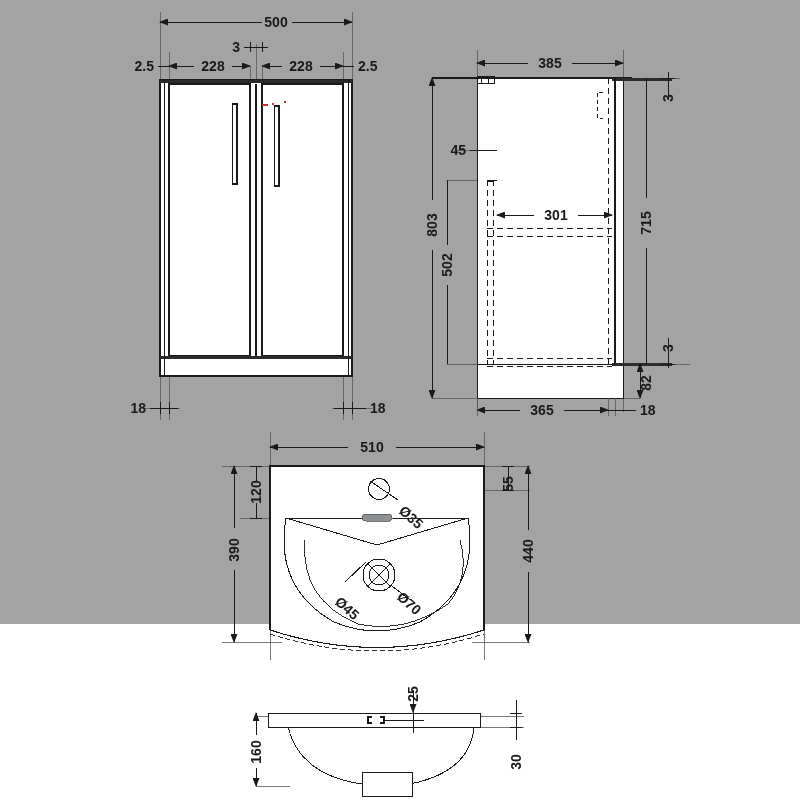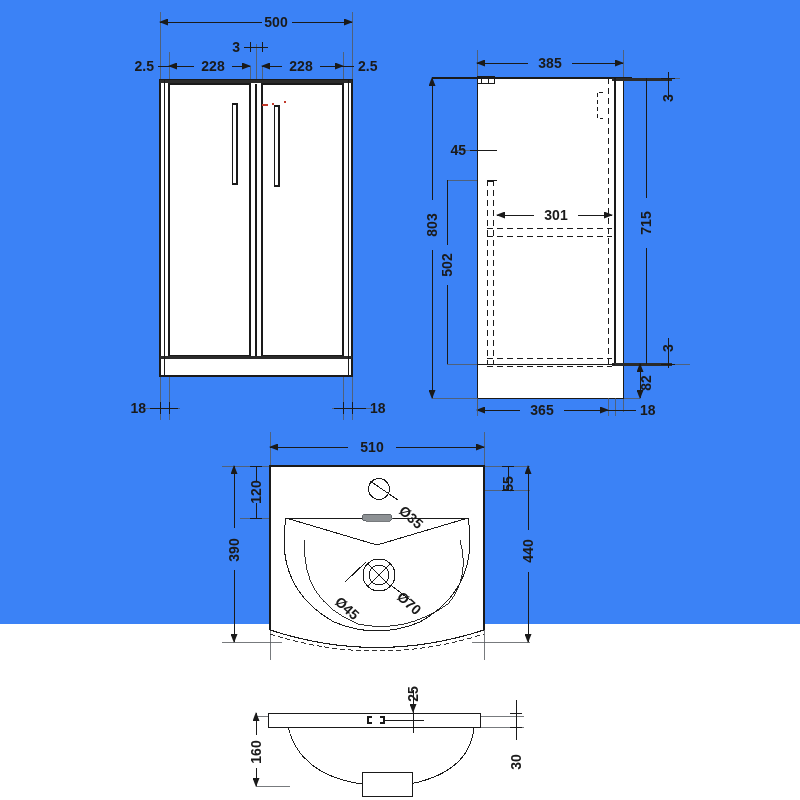--- a/index.html
+++ b/index.html
@@ -1,17 +1,17 @@
 <!DOCTYPE html>
 <html><head>
 <meta charset="utf-8">
 <style>
   html,body{margin:0;padding:0;background:#ffffff;}
   body{width:800px;height:800px;overflow:hidden;font-family:"Liberation Sans",sans-serif;}
-  #sheet{position:relative;width:800px;height:624px;background:#3b82f6;}
+  #sheet{position:relative;width:800px;height:624px;background:#a3a3a3;}
   svg{display:block;}
   .dimtxt{font-family:"Liberation Sans",sans-serif;font-weight:bold;font-size:14px;fill:#1a1a1a;}
 </style>
 </head>
 <body>
 
 <div id="sheet">
   <svg width="800" height="800" viewBox="0 0 800 800">
     <defs>
       <marker id="arr" markerWidth="9" markerHeight="7" refX="8" refY="3.5" orient="auto">

